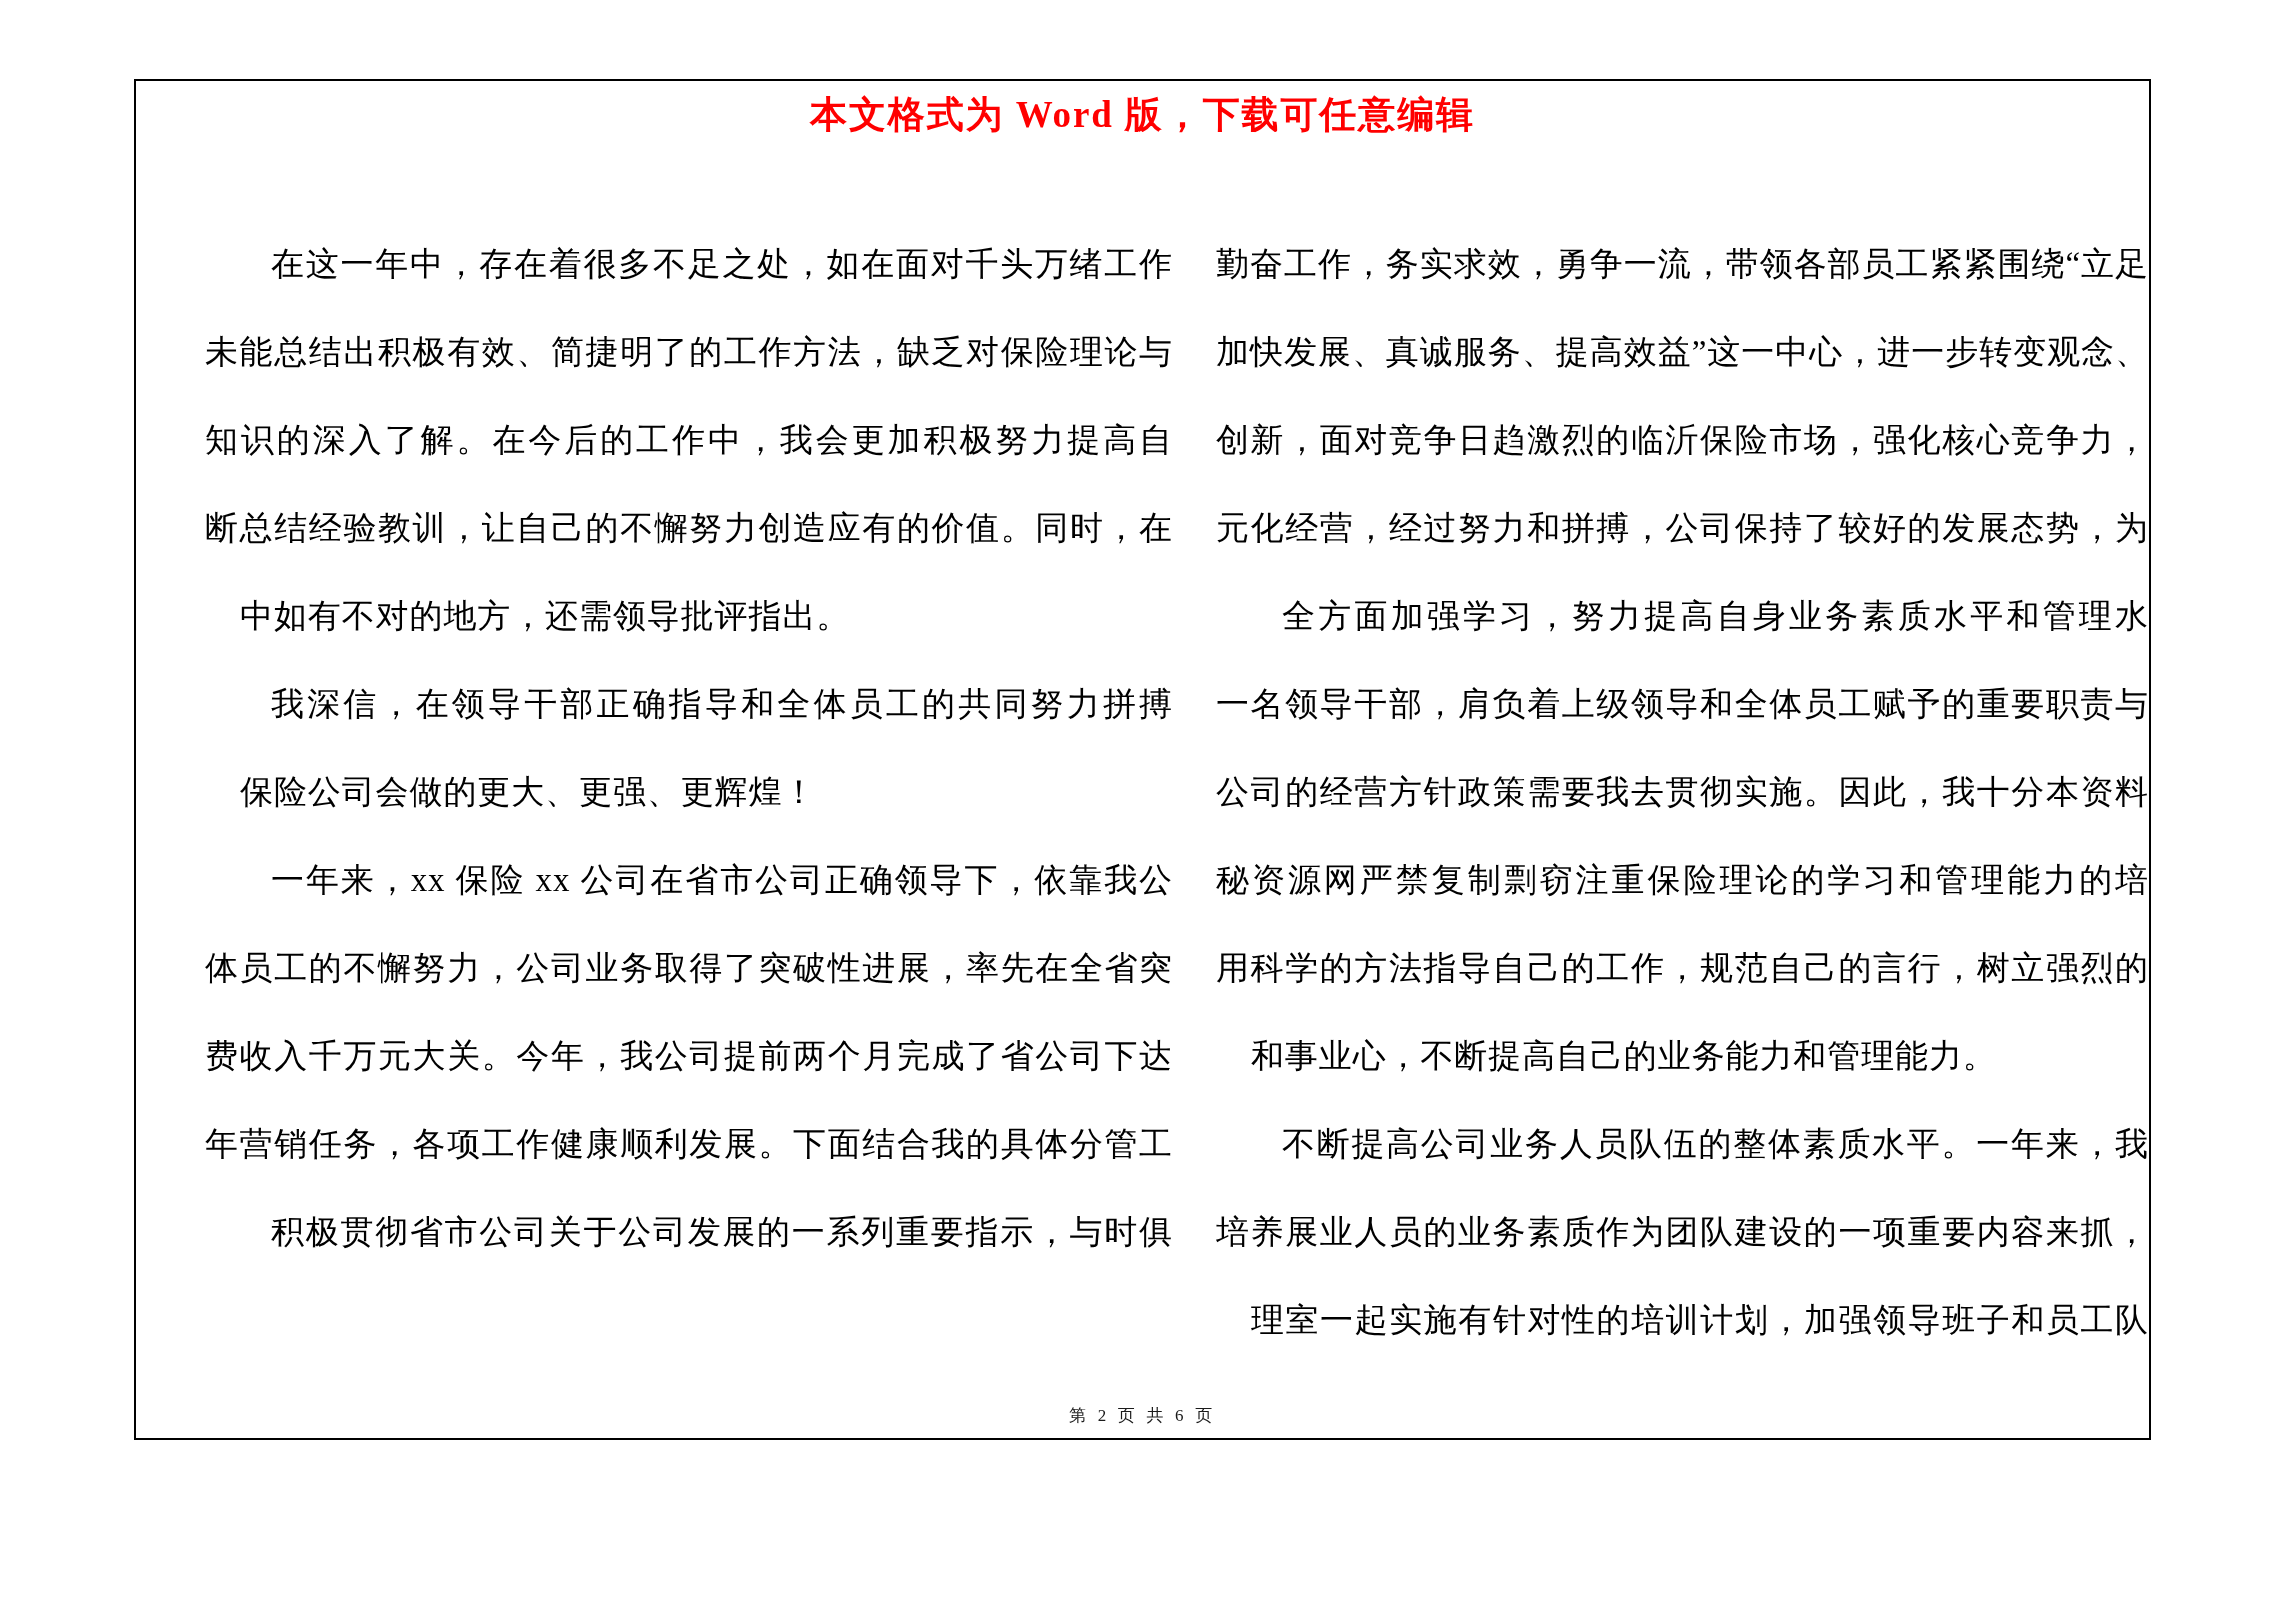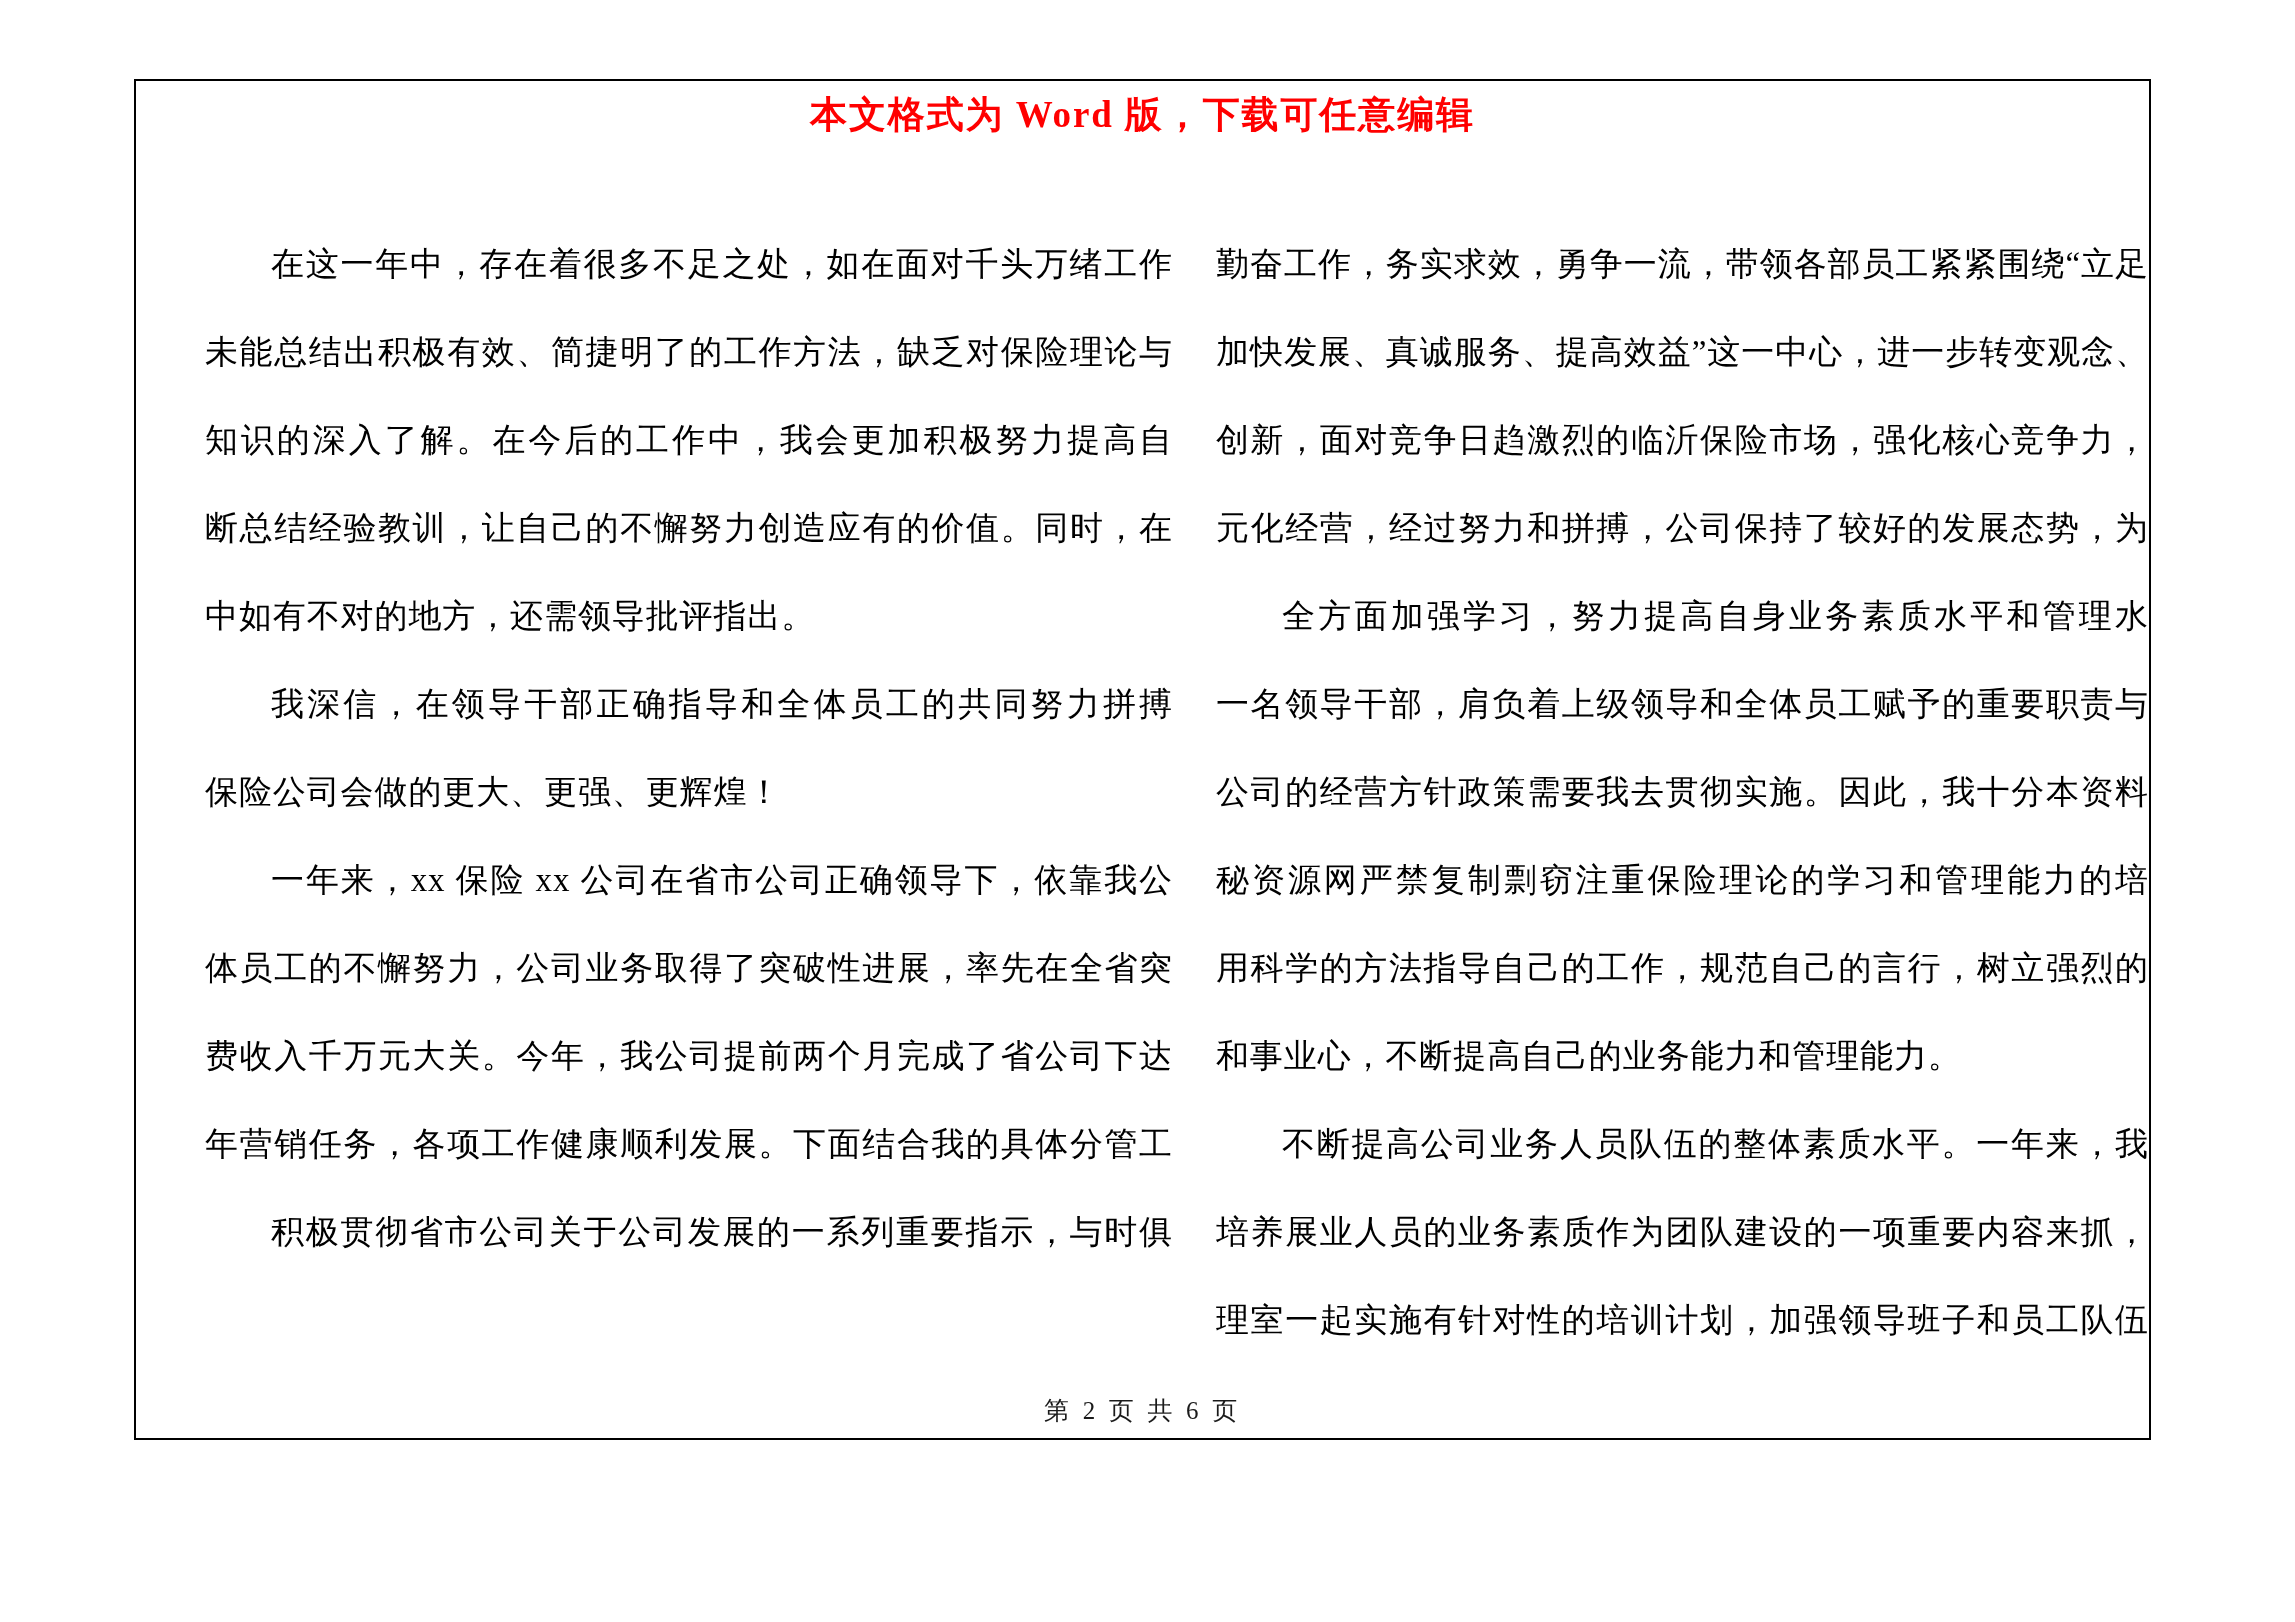--- a/index.html
+++ b/index.html
@@ -47,29 +47,29 @@
   }
   .col-left  { width: 970px; margin-right: 43px; }
   .col-right { width: 935px; }
   .line {
     text-align: justify;
     text-align-last: justify;
     white-space: normal;
     height: 88px;
     overflow: hidden;
   }
-  .line.end { text-align-last: left; }
+  .line.end { text-align-last: left; margin-left: 35px; }
   .line.ind { text-indent: 2em; }
   .page-footer {
     position: absolute;
     left: 0;
     right: 0;
     bottom: 11px;
     text-align: center;
-    font-size: 25px;
+    font-size: 17px;
     letter-spacing: 3.7px;
     color: #1a1a1a;
   }
 </style>
 </head>
 <body>
 
 <div class="page-border">
 
   <div class="notice">本文格式为 Word 版，下载可任意编辑</div>

